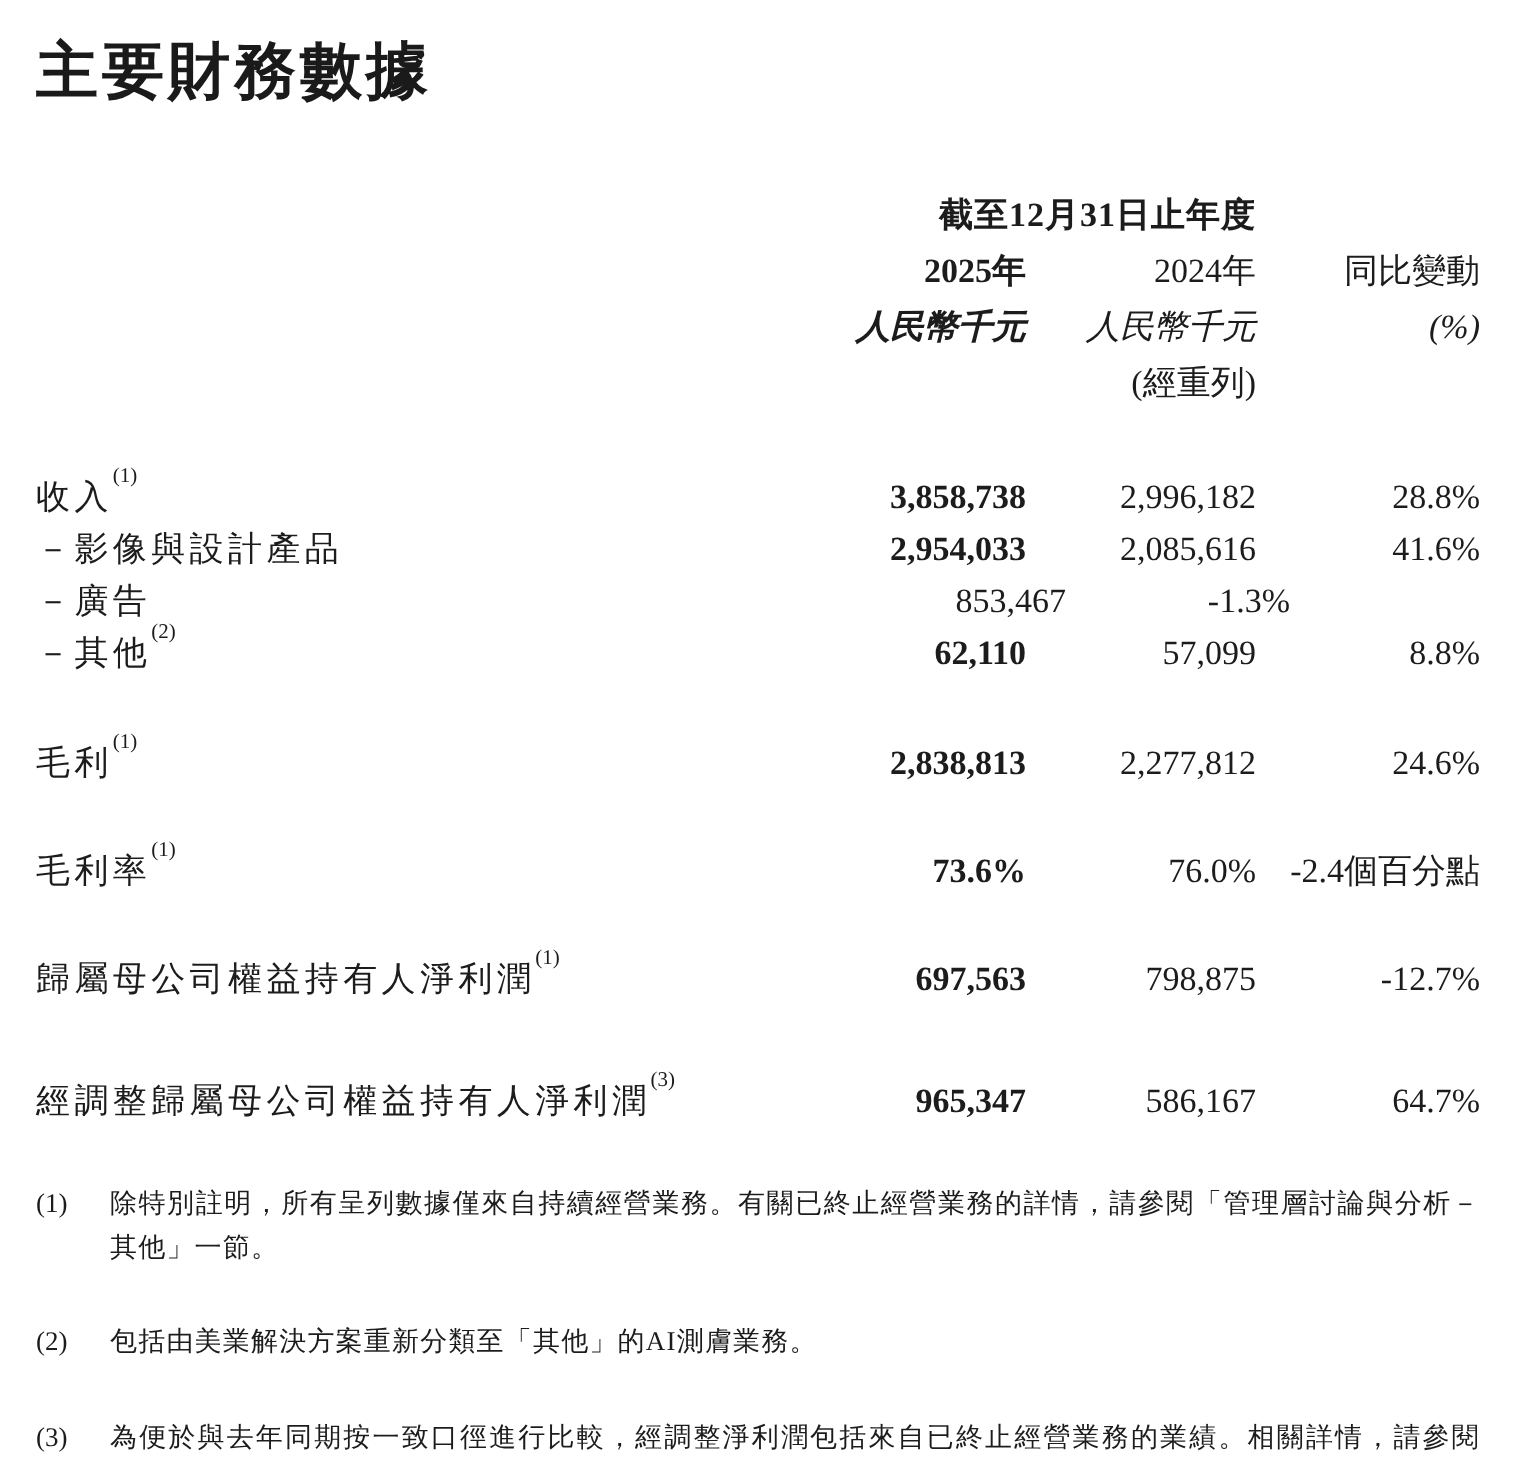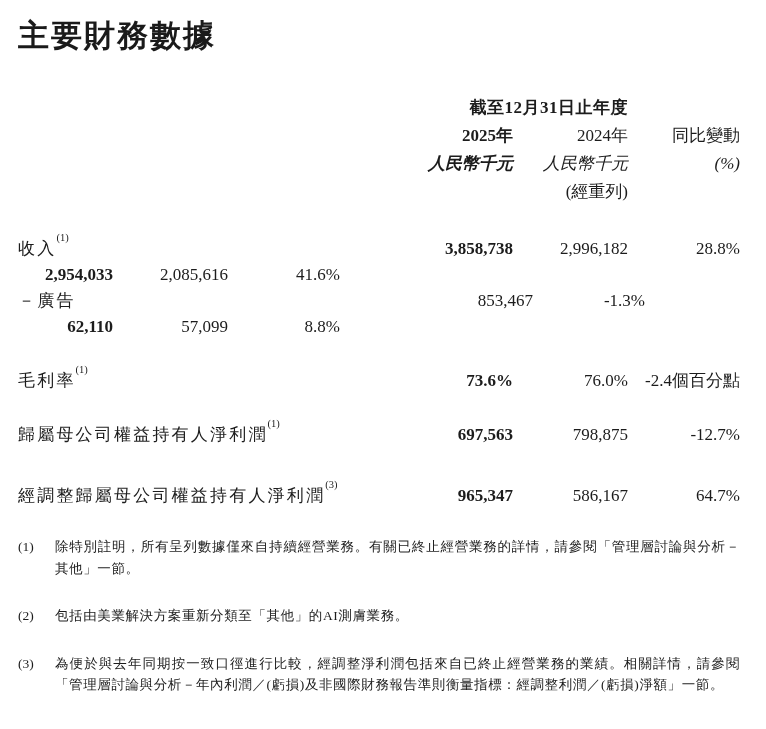--- a/index.html
+++ b/index.html
@@ -93,37 +93,45 @@
     <div class="tbody" style="margin-top:30px">
 
       <div class="drow">
         <div class="c-label"><span>收入</span><sup>(1)</sup></div>
         <div class="c-2025 b">3,858,738</div>
         <div class="c-2024">2,996,182</div>
         <div class="c-change">28.8%</div>
       </div>
 
       <div class="drow">
+        <div class="c-label"><span>－影像與設計產品</span><sup></sup></div>
         <div class="c-2025 b">2,954,033</div>
         <div class="c-2024">2,085,616</div>
         <div class="c-change">41.6%</div>
       </div>
 
       <div class="drow">
         <div class="c-label"><span>－廣告</span><sup></sup></div>
         <div class="c-2024">853,467</div>
         <div class="c-change">-1.3%</div>
       </div>
 
       <div class="drow">
+        <div class="c-label"><span>－其他</span><sup>(2)</sup></div>
         <div class="c-2025 b">62,110</div>
         <div class="c-2024">57,099</div>
         <div class="c-change">8.8%</div>
       </div>
 
+      <div class="drow mt29">
+        <div class="c-label"><span>毛利</span><sup>(1)</sup></div>
+        <div class="c-2025 b">2,838,813</div>
+        <div class="c-2024">2,277,812</div>
+        <div class="c-change">24.6%</div>
+      </div>
 
       <div class="drow mt28">
         <div class="c-label"><span>毛利率</span><sup>(1)</sup></div>
         <div class="c-2025 b">73.6%</div>
         <div class="c-2024">76.0%</div>
         <div class="c-change">-2.4個百分點</div>
       </div>
 
       <div class="drow mt28">
         <div class="c-label"><span>歸屬母公司權益持有人淨利潤</span><sup>(1)</sup></div>

